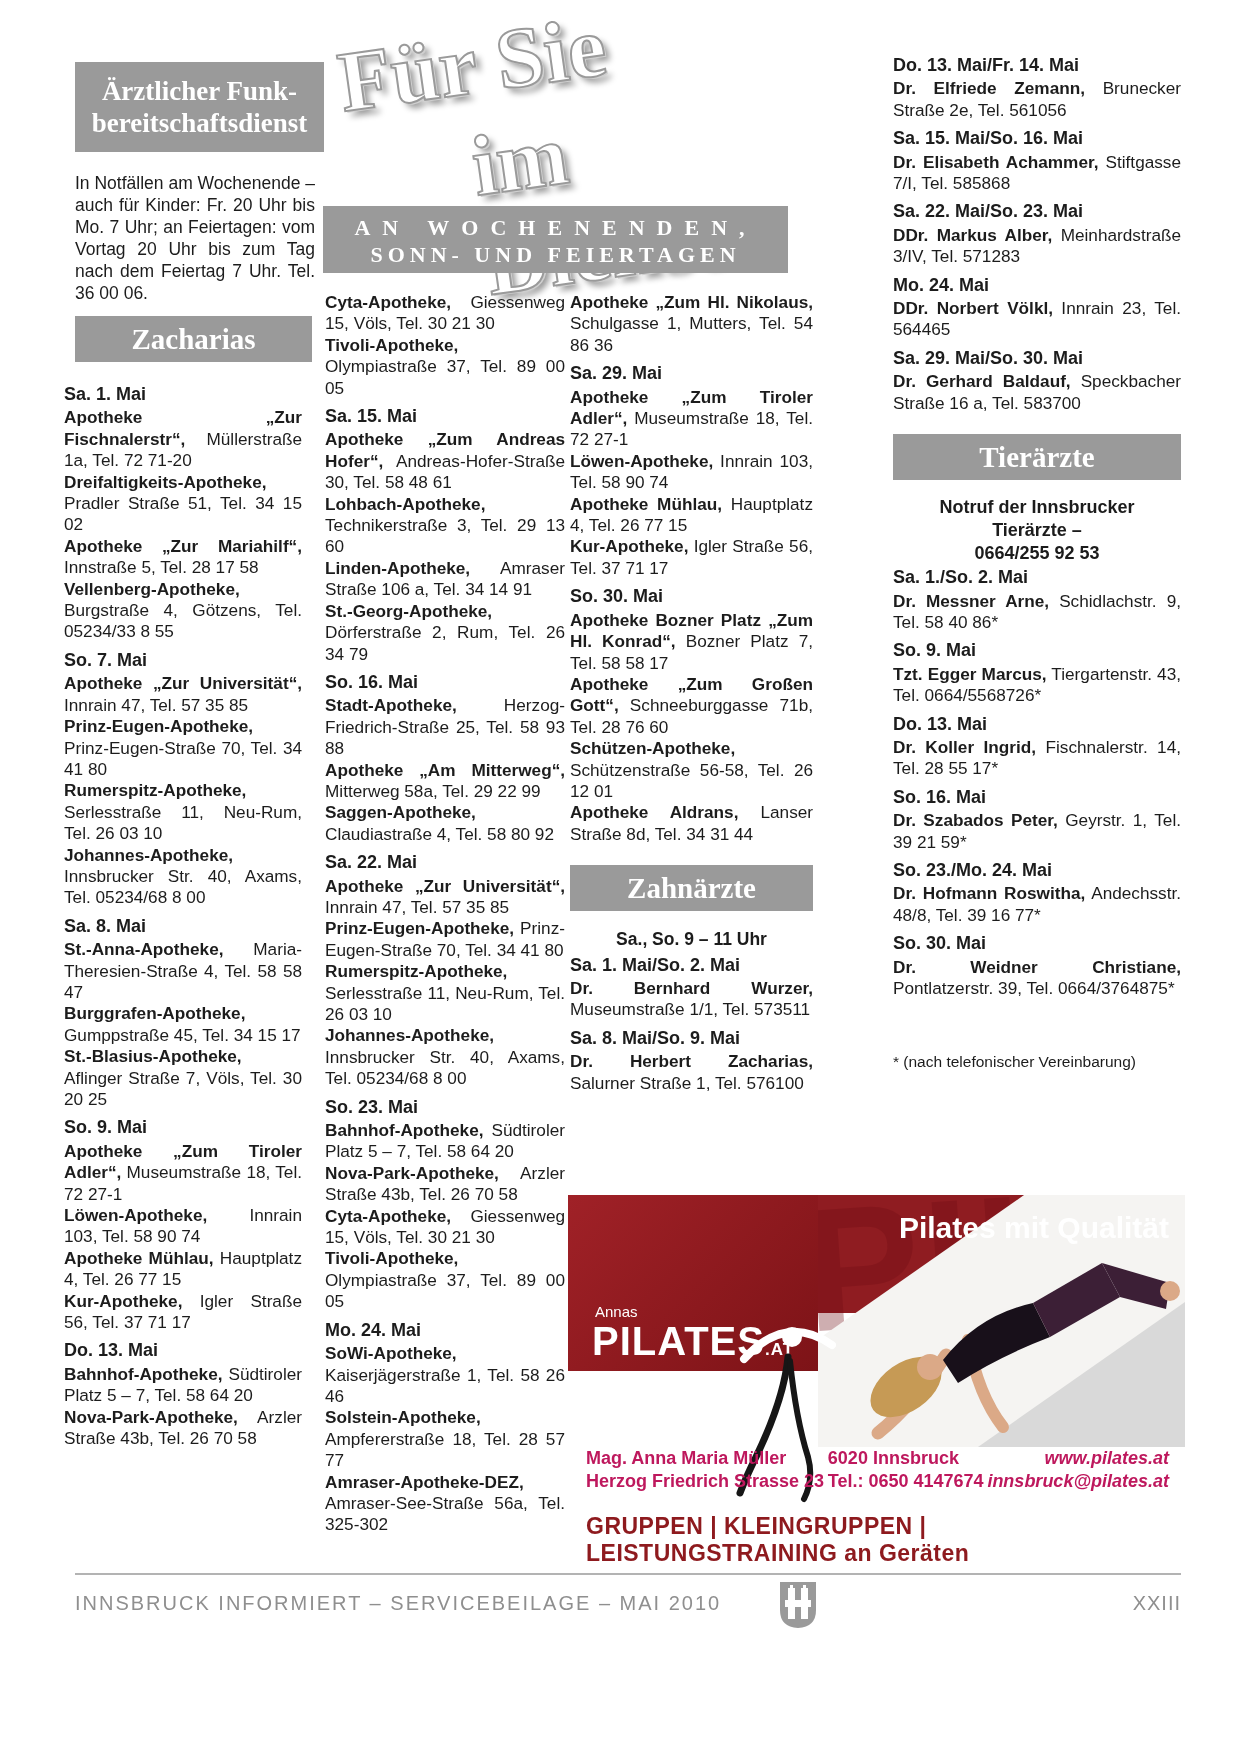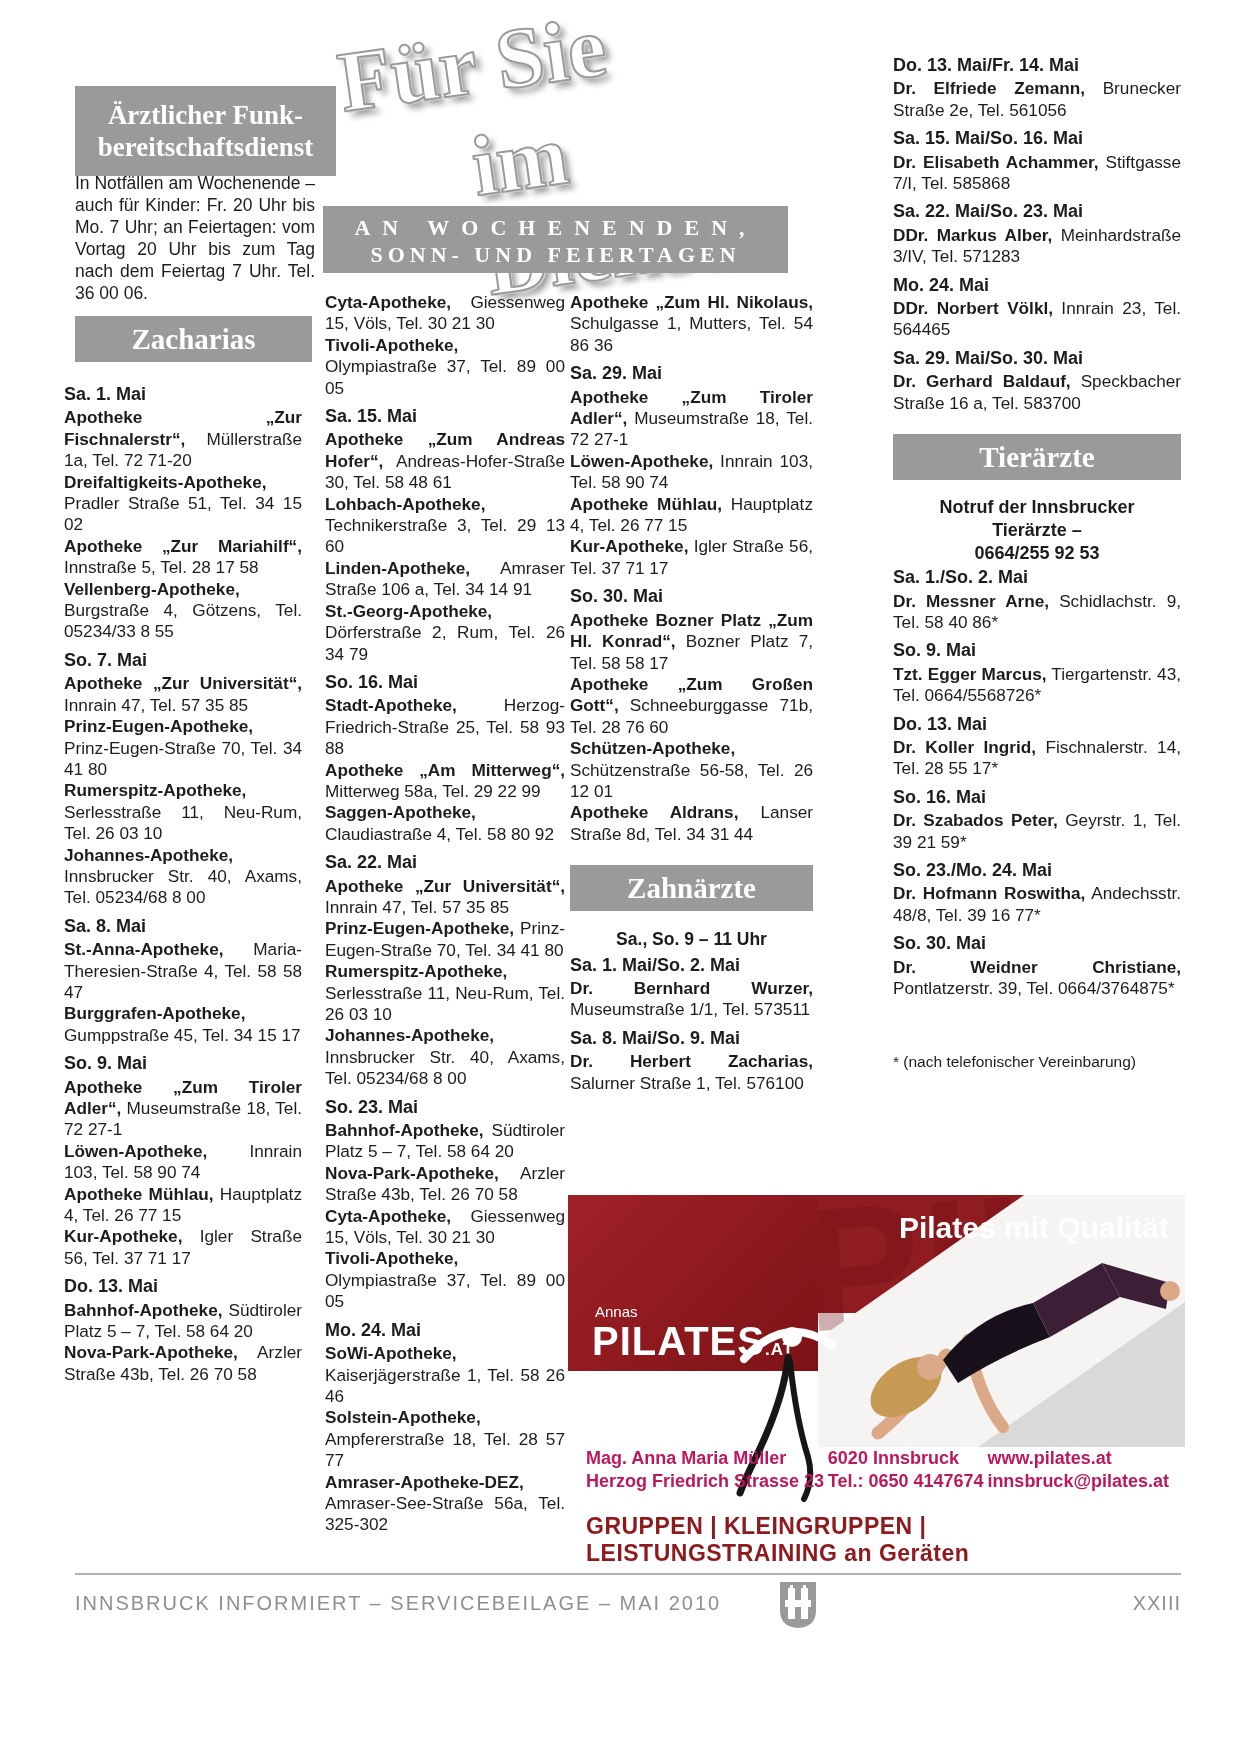--- a/index.html
+++ b/index.html
@@ -1,22 +1,22 @@
 <!DOCTYPE html>
 <html lang="de"><head>
 <meta charset="utf-8">
 <style>
   html,body{margin:0;padding:0;background:#e8e8e8;}
   .page{position:relative;width:1239px;height:1754px;background:#fff;margin:0 auto;
         font-family:"Liberation Sans","DejaVu Sans",sans-serif;color:#1c1c1c;overflow:hidden;}
   .graybox{background:#9a9a9a;color:#fff;font-family:"Liberation Serif","DejaVu Serif",serif;
            font-weight:bold;text-align:center;}
   
-  .funk-title{position:absolute;left:75px;top:62px;width:237px;padding:13px 12px;font-size:27px;
-              line-height:32px;white-space:pre-line;margin-top:24px;}
+  .funk-title{position:absolute;left:75px;top:62px;width:237px;padding:13px 6px;font-size:27px;
+              line-height:32px;white-space:pre-line;}
   .funk-body{position:absolute;left:75px;top:172px;width:240px;font-size:17.5px;line-height:22px;
              text-align:justify;}
   .h-apotheken{position:absolute;left:75px;top:316px;width:237px;height:46px;line-height:46px;font-size:29px;}
   
   .col{position:absolute;font-size:17.2px;line-height:21.4px;text-align:justify;hyphens:auto;}
   .col1{left:64px;top:384px;width:238px;}
   .col2{left:325px;top:292px;width:240px;}
   .col3{left:570px;top:292px;width:243px;}
   .col4{left:893px;top:55px;width:288px;}
   .date{text-align:left;font-weight:bold;font-size:18px;margin:7px 0 2px;}
@@ -44,21 +44,21 @@
   .ad-photo{position:absolute;left:250px;top:0;z-index:2;}
   .ad-panel{position:absolute;left:0;top:0;width:250px;height:176px;z-index:3;
             background:linear-gradient(135deg,#a02127,#7d1317);}
   .ad-annas{position:absolute;left:27px;top:108px;color:#fff;font-size:15px;}
   .ad-brand{position:absolute;left:24px;top:124px;color:#fff;font-size:40px;font-weight:bold;letter-spacing:1px;}
   .tld{font-size:17px;}
   .ad-figure{position:absolute;left:168px;top:112px;z-index:4;}
   .ad-headline{position:absolute;right:16px;top:16px;z-index:4;color:#fff;font-size:30px;font-weight:bold;}
   .ad-contact{position:absolute;left:18px;right:16px;top:252px;display:flex;justify-content:space-between;
               z-index:4;font-weight:bold;color:#be185d;font-size:18px;line-height:23px;}
-  .c3{}
+  .c3{text-align:right;font-style:italic;}
   .ad-services{position:absolute;left:18px;right:16px;top:318px;z-index:4;color:#8e1a1e;
                font-weight:bold;font-size:23px;letter-spacing:.5px;}
   
   .footer-line{position:absolute;left:75px;top:1573px;width:1106px;height:2px;background:#b3b3b3;}
   .footer-left{position:absolute;left:75px;top:1592px;font-size:20px;letter-spacing:2px;color:#8f8f8f;}
   .coat{position:absolute;left:778px;top:1580px;}
   .footer-page{position:absolute;right:58px;top:1592px;font-size:20px;letter-spacing:1px;color:#8f8f8f;}
 </style>
 </head>
 <body>
@@ -81,20 +81,21 @@
         <div class="date">So. 7. Mai</div>
         <p class="entry"><b>Apotheke „Zur Universität“,</b> Innrain 47, Tel. 57 35 85</p>
         <p class="entry"><b>Prinz-Eugen-Apotheke,</b> Prinz-Eugen-Straße 70, Tel. 34 41 80</p>
         <p class="entry"><b>Rumerspitz-Apotheke,</b> Serlesstraße 11, Neu-Rum, Tel. 26 03 10</p>
         <p class="entry"><b>Johannes-Apotheke,</b> Innsbrucker Str. 40, Axams, Tel. 05234/68 8 00</p>
       </div>
       <div class="block">
         <div class="date">Sa. 8. Mai</div>
         <p class="entry"><b>St.-Anna-Apotheke,</b> Maria-Theresien-Straße 4, Tel. 58 58 47</p>
         <p class="entry"><b>Burggrafen-Apotheke,</b> Gumppstraße 45, Tel. 34 15 17</p>
+        <p class="entry"><b>St.-Blasius-Apotheke,</b> Aflinger Straße 7, Völs, Tel. 30 20 25</p>
       </div>
       <div class="block">
         <div class="date">So. 9. Mai</div>
         <p class="entry"><b>Apotheke „Zum Tiroler Adler“,</b> Museumstraße 18, Tel. 72 27-1</p>
         <p class="entry"><b>Löwen-Apotheke,</b> Innrain 103, Tel. 58 90 74</p>
         <p class="entry"><b>Apotheke Mühlau,</b> Hauptplatz 4, Tel. 26 77 15</p>
         <p class="entry"><b>Kur-Apotheke,</b> Igler Straße 56, Tel. 37 71 17</p>
       </div>
       <div class="block">
         <div class="date">Do. 13. Mai</div>

